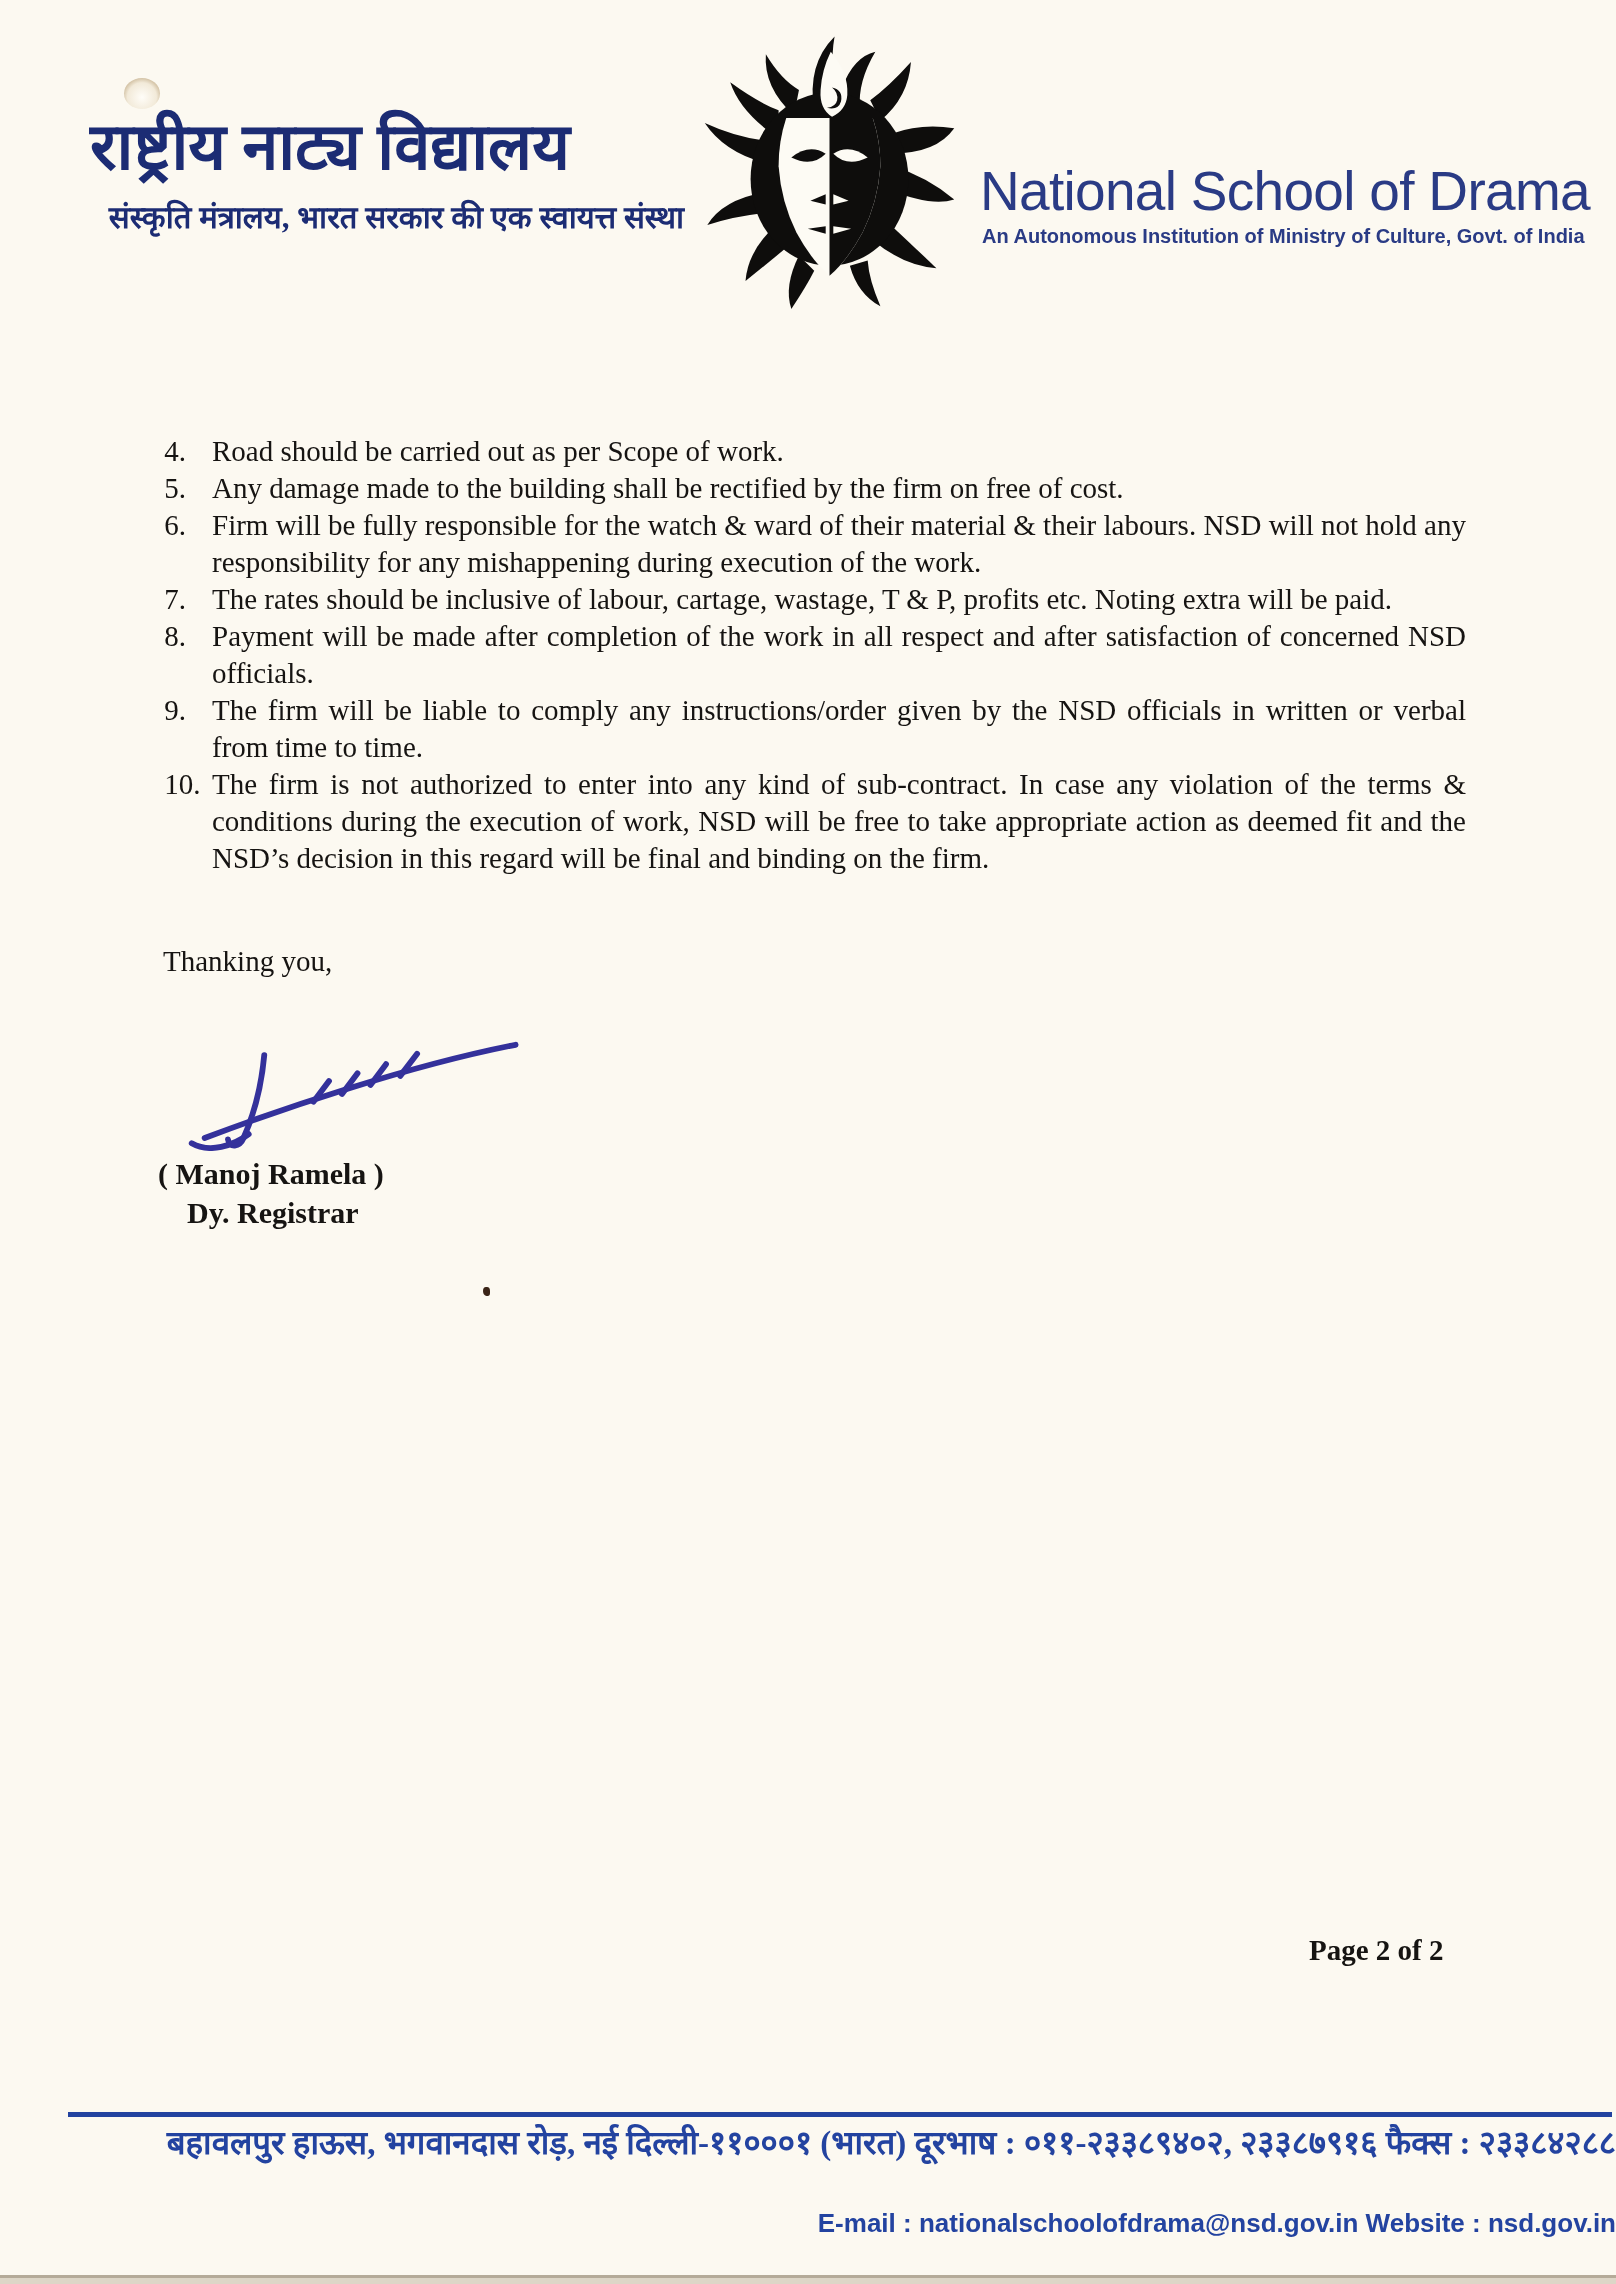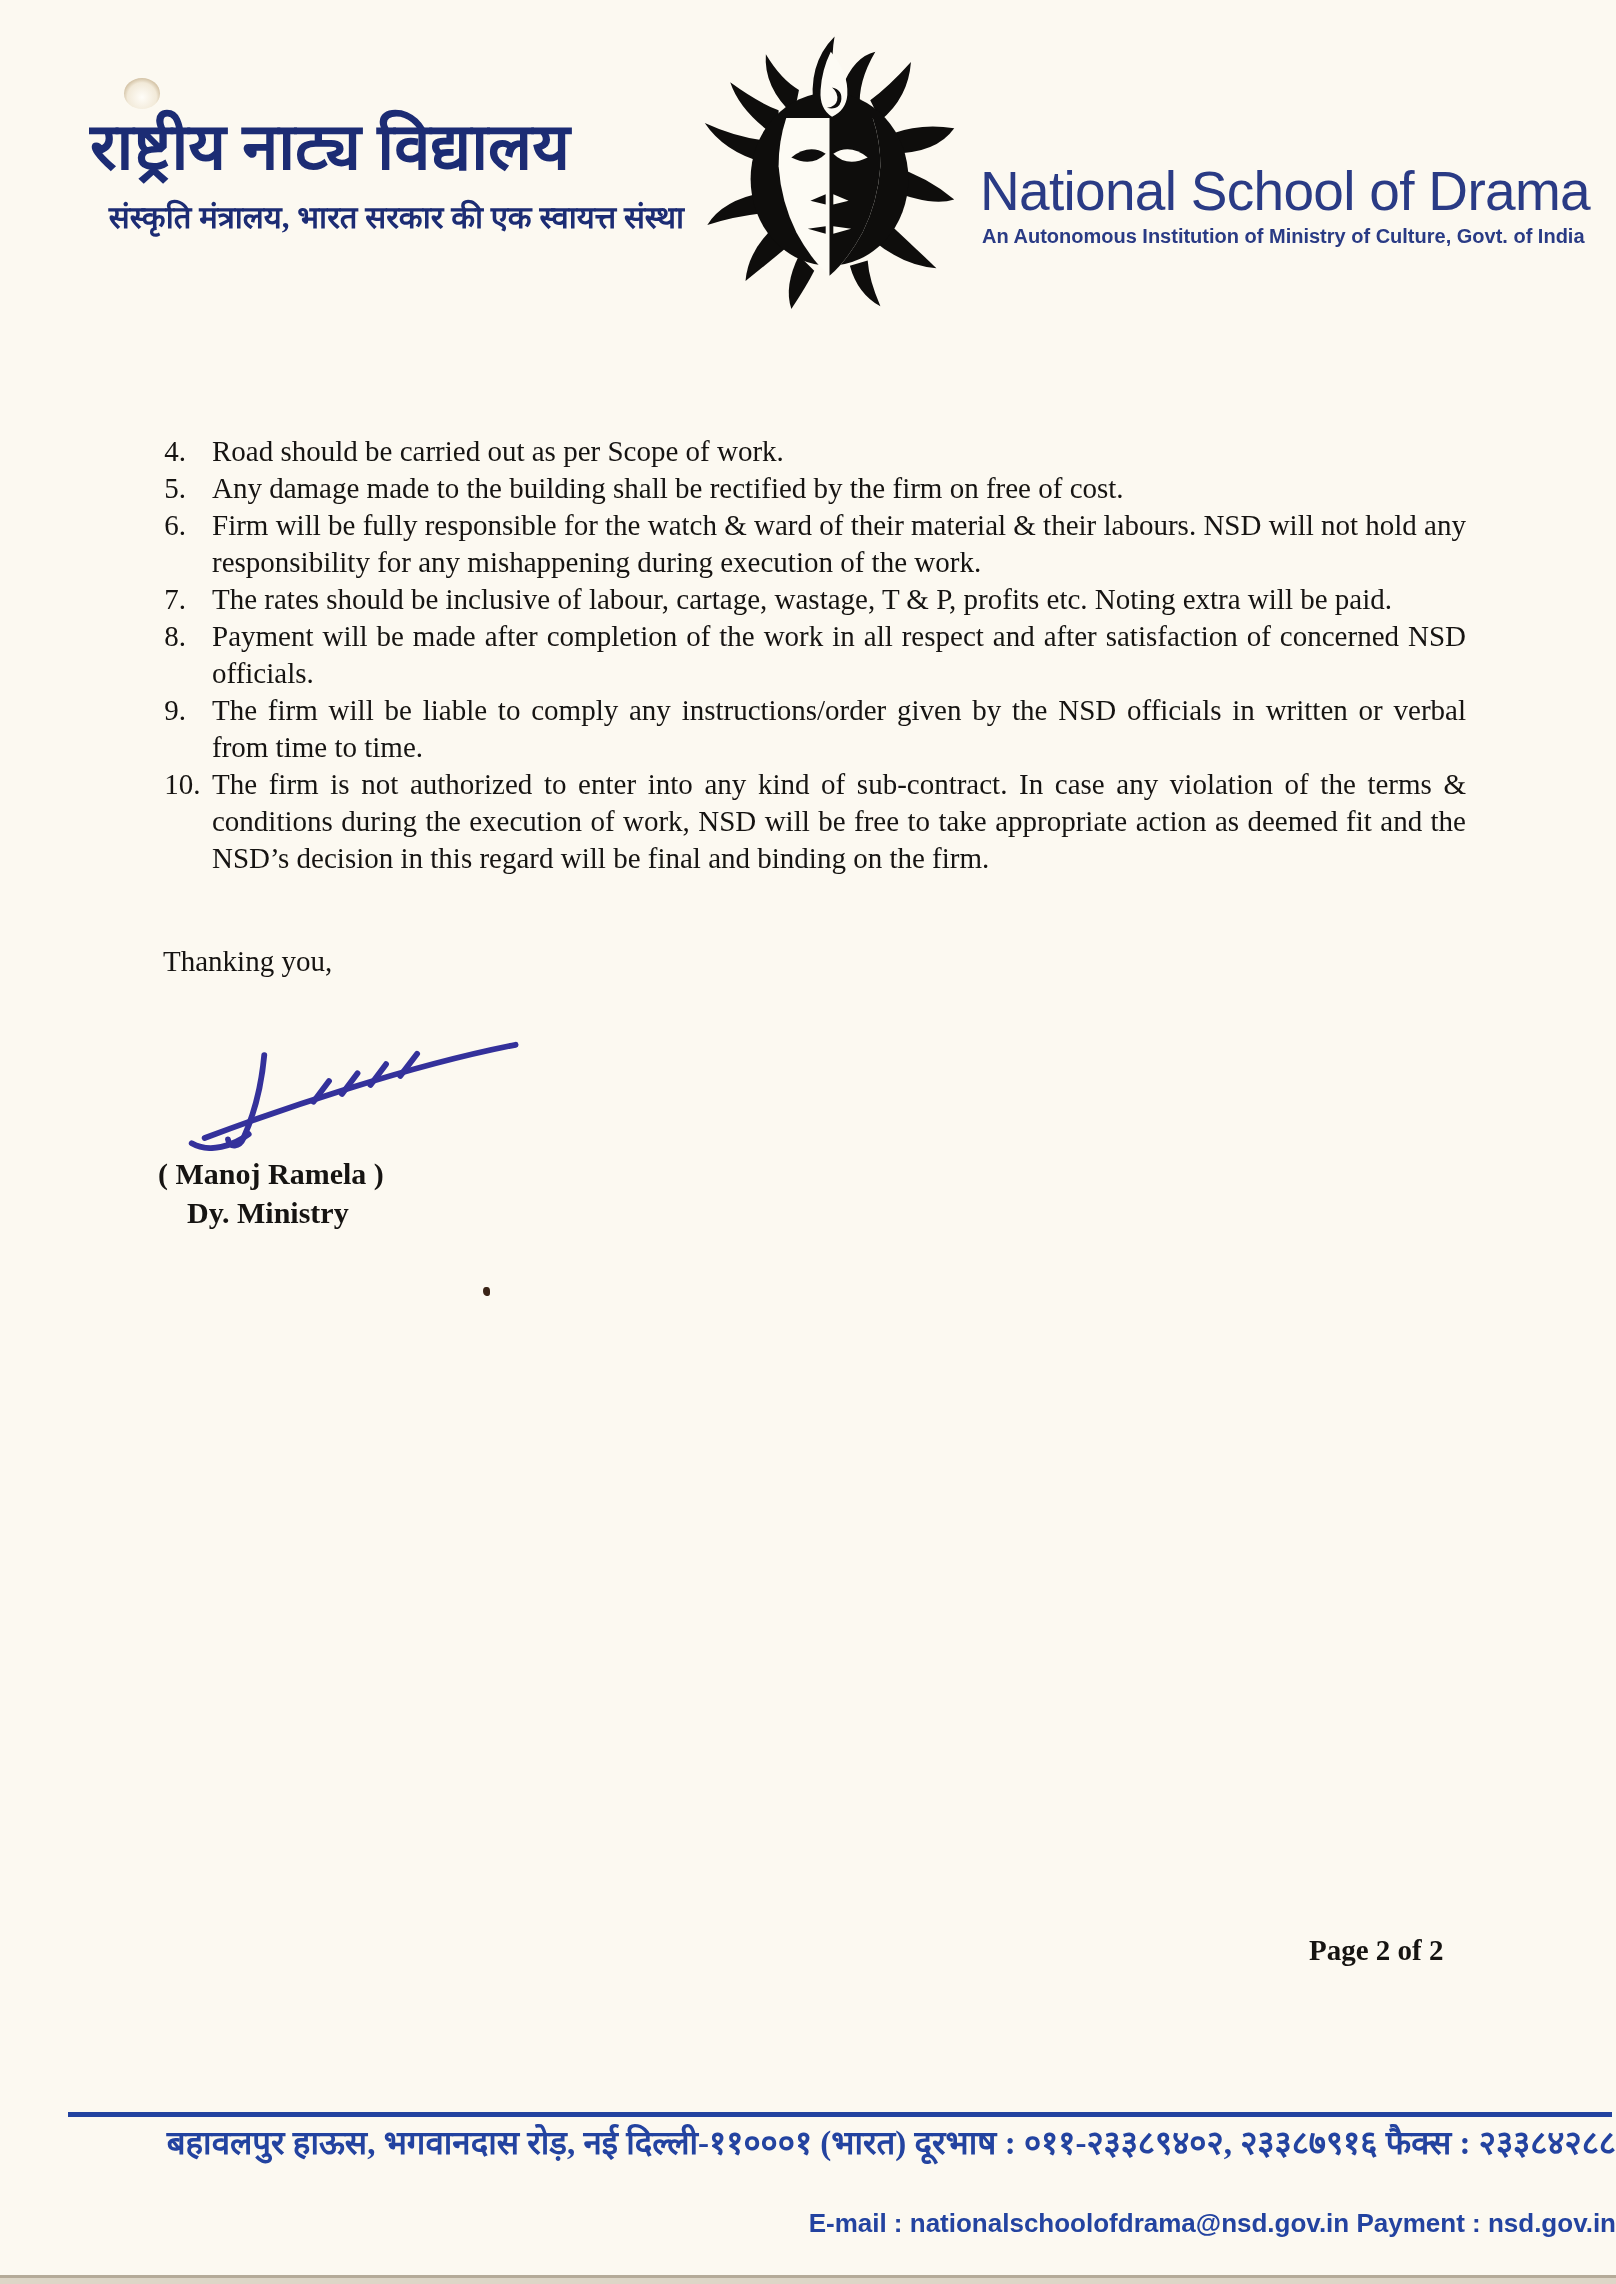--- a/index.html
+++ b/index.html
@@ -189,25 +189,25 @@
         <path d="M 118,44 l 12,-16"></path>
         <path d="M 140,37 l 12,-16"></path>
         <path d="M 163,30 l 13,-17"></path>
         <path d="M 58,14 C 56,36 50,60 42,78 C 39,85 31,86 30,79"></path>
         <path d="M 2,82 C 16,90 34,84 46,75"></path>
       </g>
     </svg>
   </div>
 
   <div class="sig-name">( Manoj Ramela )</div>
-  <div class="sig-title">Dy. Ministry</div>
+  <div class="sig-title">Dy. Registrar</div>
 
   <div class="ink-speck"></div>
 
   <div class="page-label">Page 2 of 2</div>
 
   <div class="footer-rule"></div>
   <div class="footer-line footer-hindi">बहावलपुर हाऊस, भगवानदास रोड़, नई दिल्ली-११०००१ (भारत) दूरभाष : ०११-२३३८९४०२, २३३८७९१६ फैक्स : २३३८४२८८</div>
-  <div class="footer-line footer-email">E-mail : nationalschoolofdrama@nsd.gov.in Payment : nsd.gov.in</div>
+  <div class="footer-line footer-email">E-mail : nationalschoolofdrama@nsd.gov.in Website : nsd.gov.in</div>
   <div class="scan-edge"></div>
 
 </div>
 
 
 </body></html>

